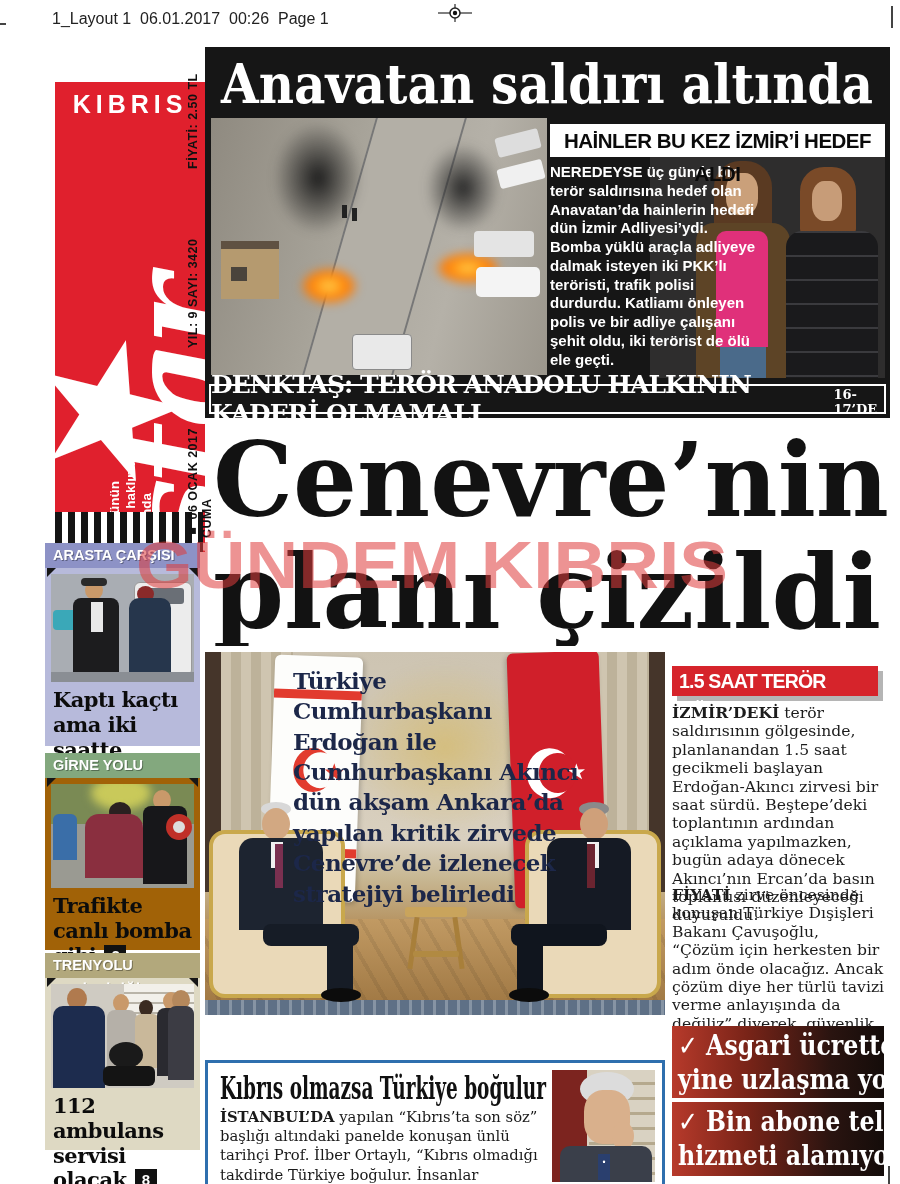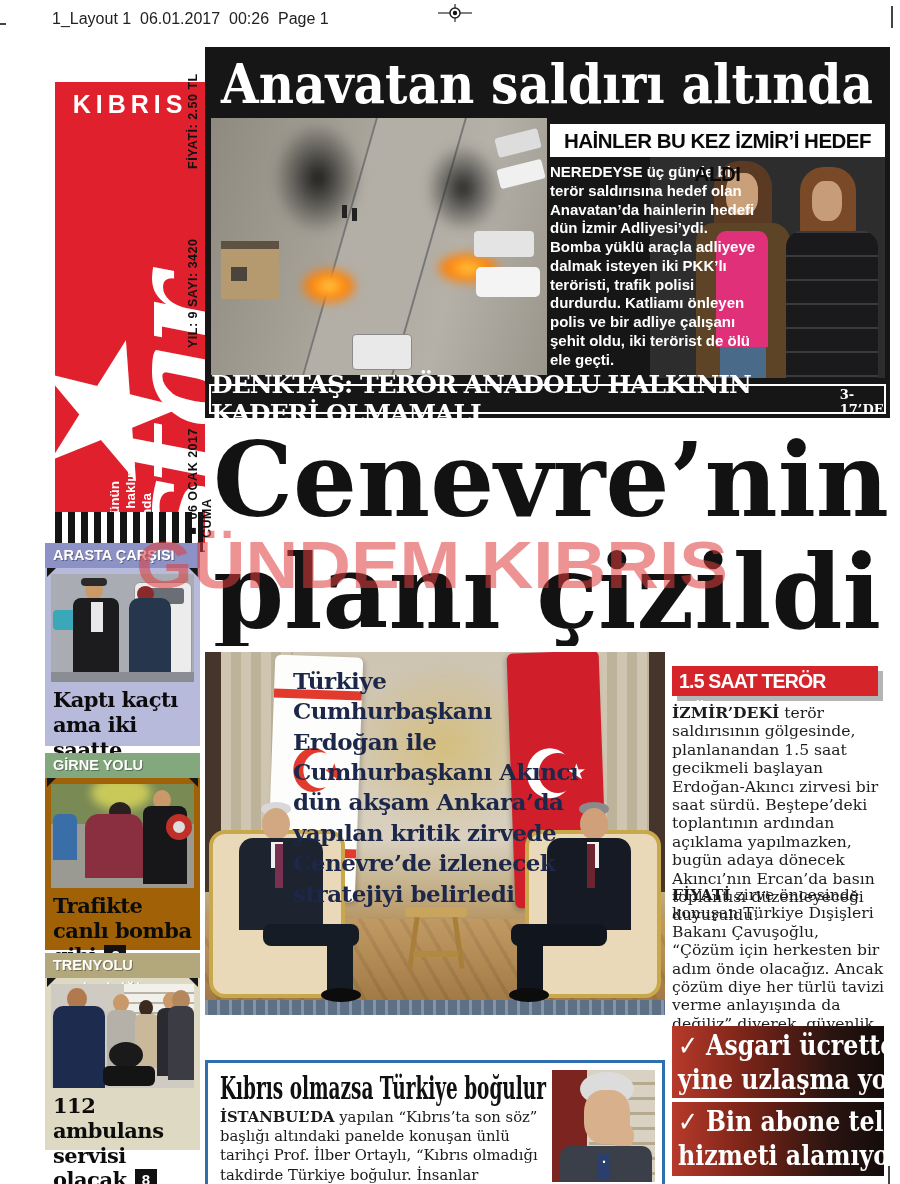--- a/index.html
+++ b/index.html
@@ -223,21 +223,21 @@
     </div>
   </div>
   <div class="abs topbody">
     <span class="lead">NEREDEYSE</span><span> üç günde bir terör saldırısına hedef olan Anavatan’da hainlerin hedefi dün İzmir Adliyesi’ydi. Bomba yüklü araçla adliyeye dalmak isteyen iki PKK’lı teröristi, trafik polisi durdurdu. Katliamı önleyen polis ve bir adliye çalışanı şehit oldu, iki terörist de ölü ele geçti.</span>
   </div>
   <div class="abs kicker">HAİNLER BU KEZ İZMİR’İ HEDEF ALDI</div>
 
   <div class="abs strap">
     <div class="strap-in">
       <span class="strap-main">DENKTAŞ: TERÖR ANADOLU HALKININ KADERİ OLMAMALI</span>
-      <span class="strap-ref">3-17’DE</span>
+      <span class="strap-ref">16-17’DE</span>
     </div>
   </div>
 
   <svg class="abs headline-svg" width="690" height="224">
     <text x="6" y="94" font-family="DejaVu Serif, serif" font-weight="bold" font-size="103" fill="#121212" textLength="676" lengthAdjust="spacingAndGlyphs">Cenevre’nin</text>
     <text x="6" y="206" font-family="DejaVu Serif, serif" font-weight="bold" font-size="103" fill="#121212" textLength="668" lengthAdjust="spacingAndGlyphs">planı çizildi</text>
   </svg>
   <svg class="abs wm-svg" width="604" height="76">
     <text x="2" y="58" font-family="Liberation Sans, sans-serif" font-weight="bold" font-size="66" fill="#e03c3c" textLength="592" lengthAdjust="spacingAndGlyphs">GÜNDEM KIBRIS</text>
   </svg>

